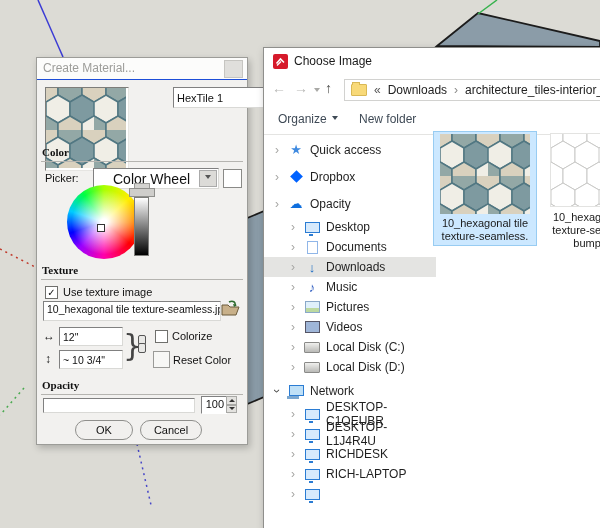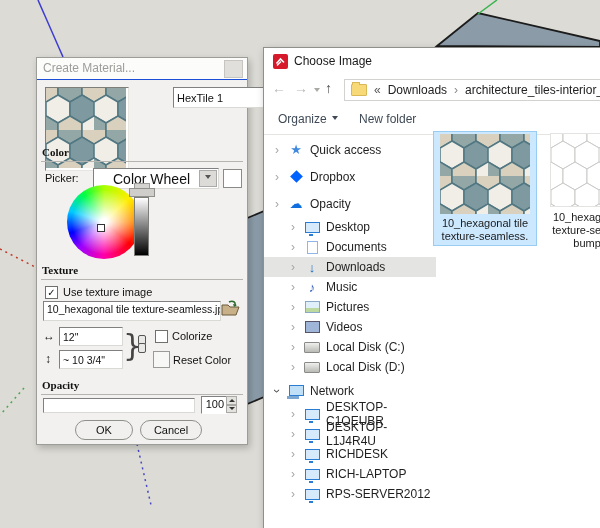--- a/index.html
+++ b/index.html
@@ -393,21 +393,20 @@
         <span class="ic">
             <span class="ic-pc"></span>
           </span>
         <span>RICH-LAPTOP</span>
       </div>
       <div class="sbrow child">
         <span class="chev">›</span>
         <span class="ic">
             <span class="ic-pc"></span>
           </span>
-        <span>RPS-SERVER2012</span>
       </div>
     </div>
 
     <div class="file-item selected" style="left:170px; top:84px;">
       <svg class="thumb" width="90" height="80">
         <rect width="90" height="80" fill="url(#hexTile)"></rect>
       </svg>
       <div class="lbl">
         <div>10_hexagonal tile</div>
         <div>texture-seamless.</div>

